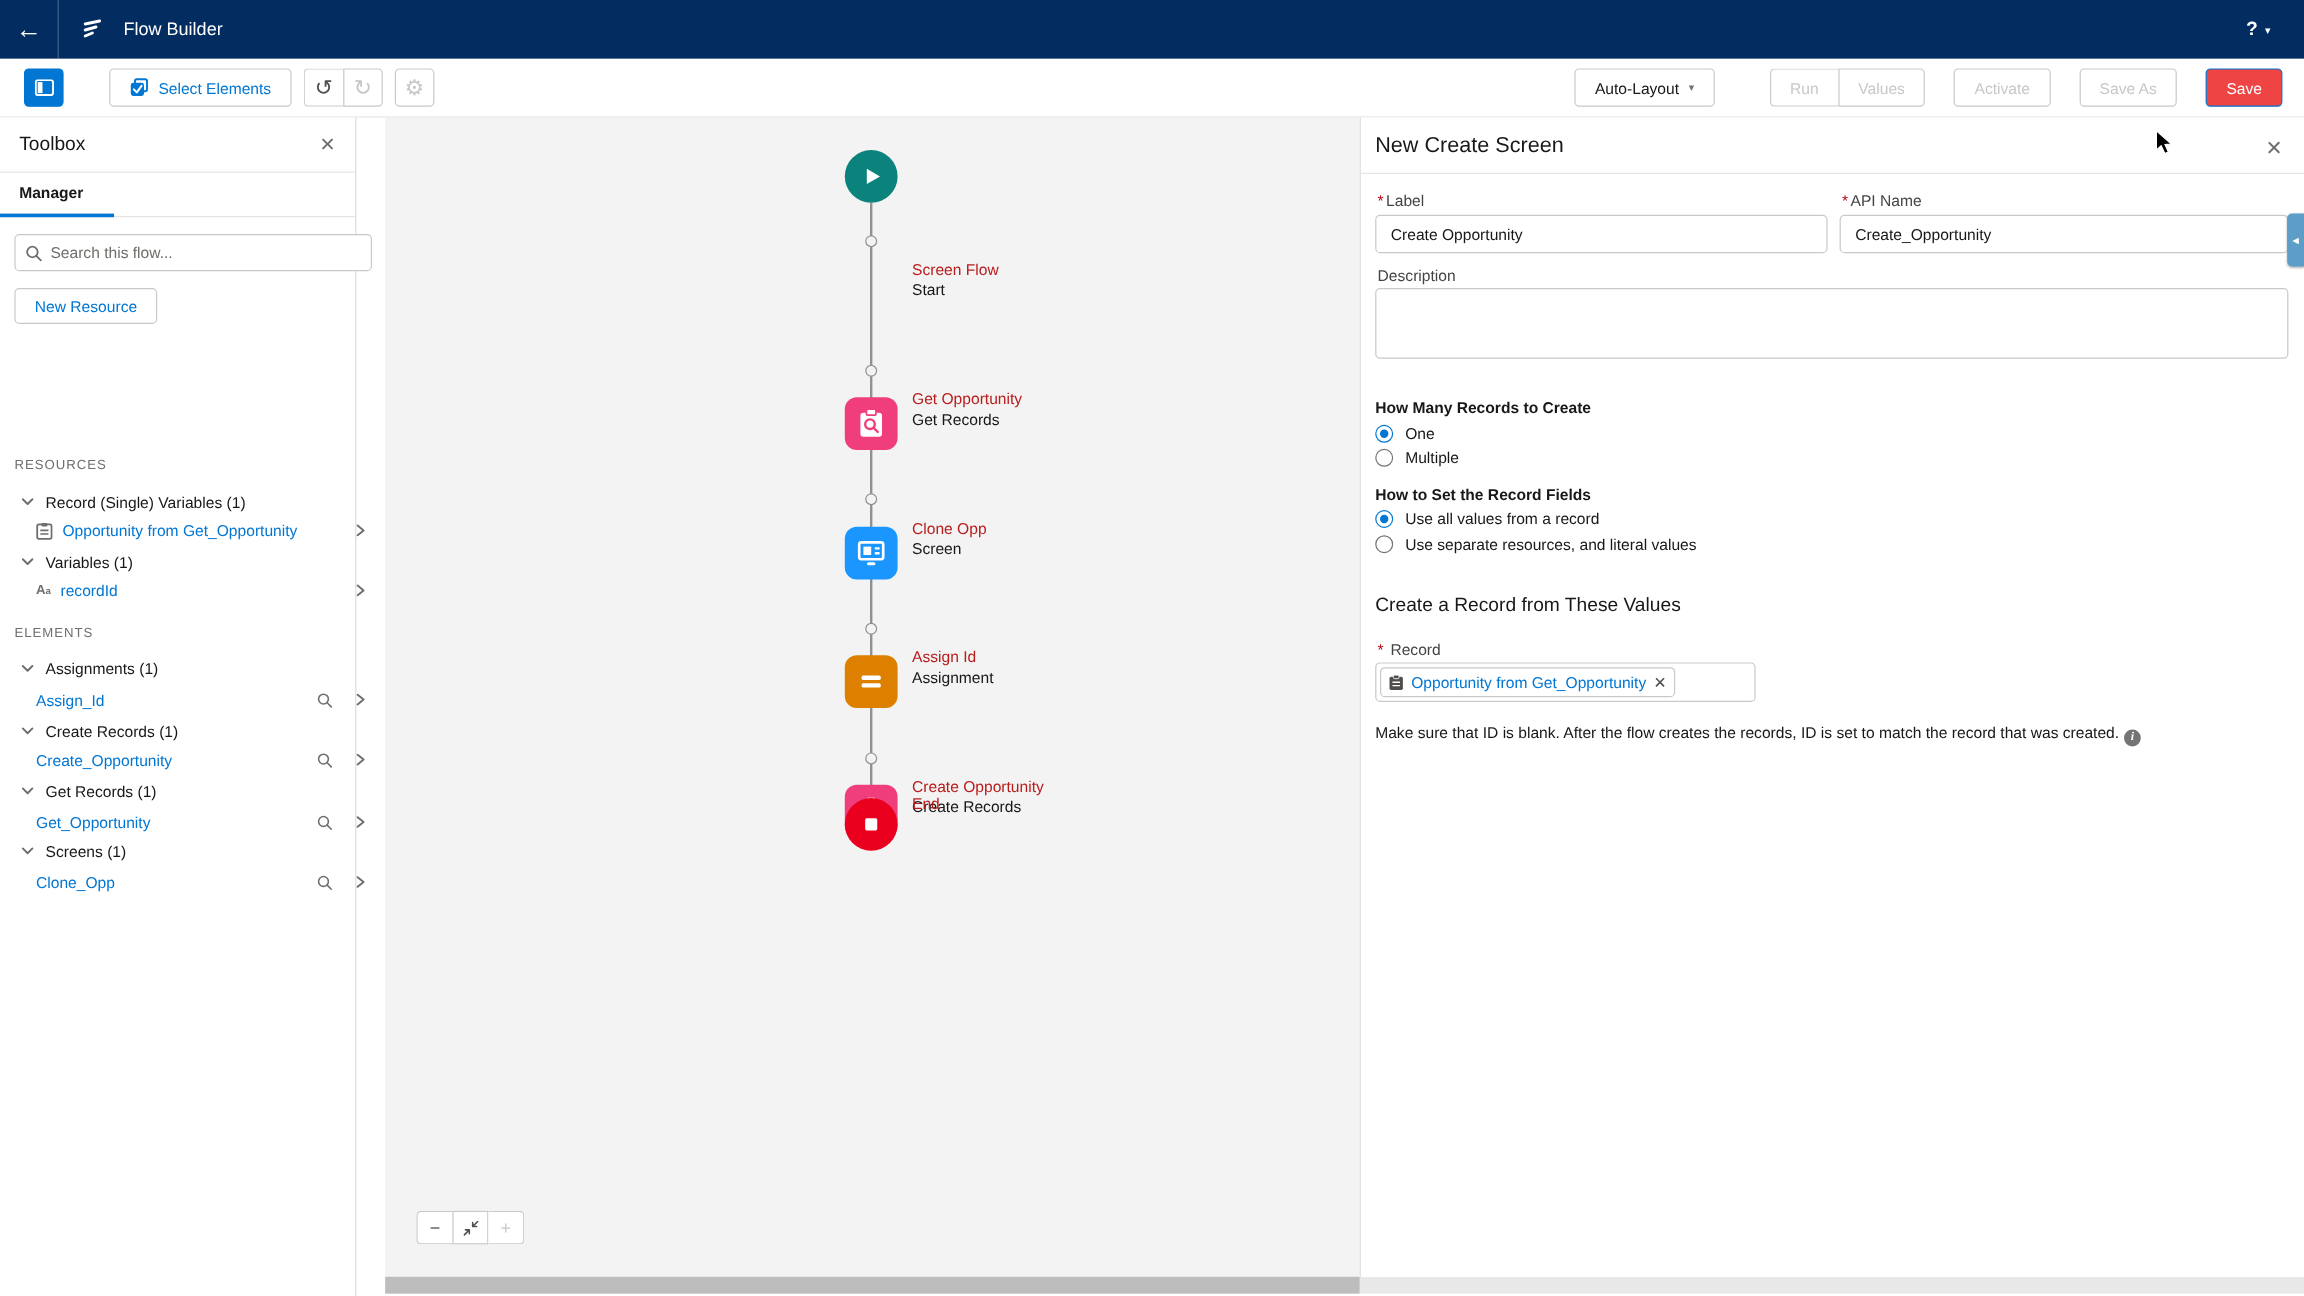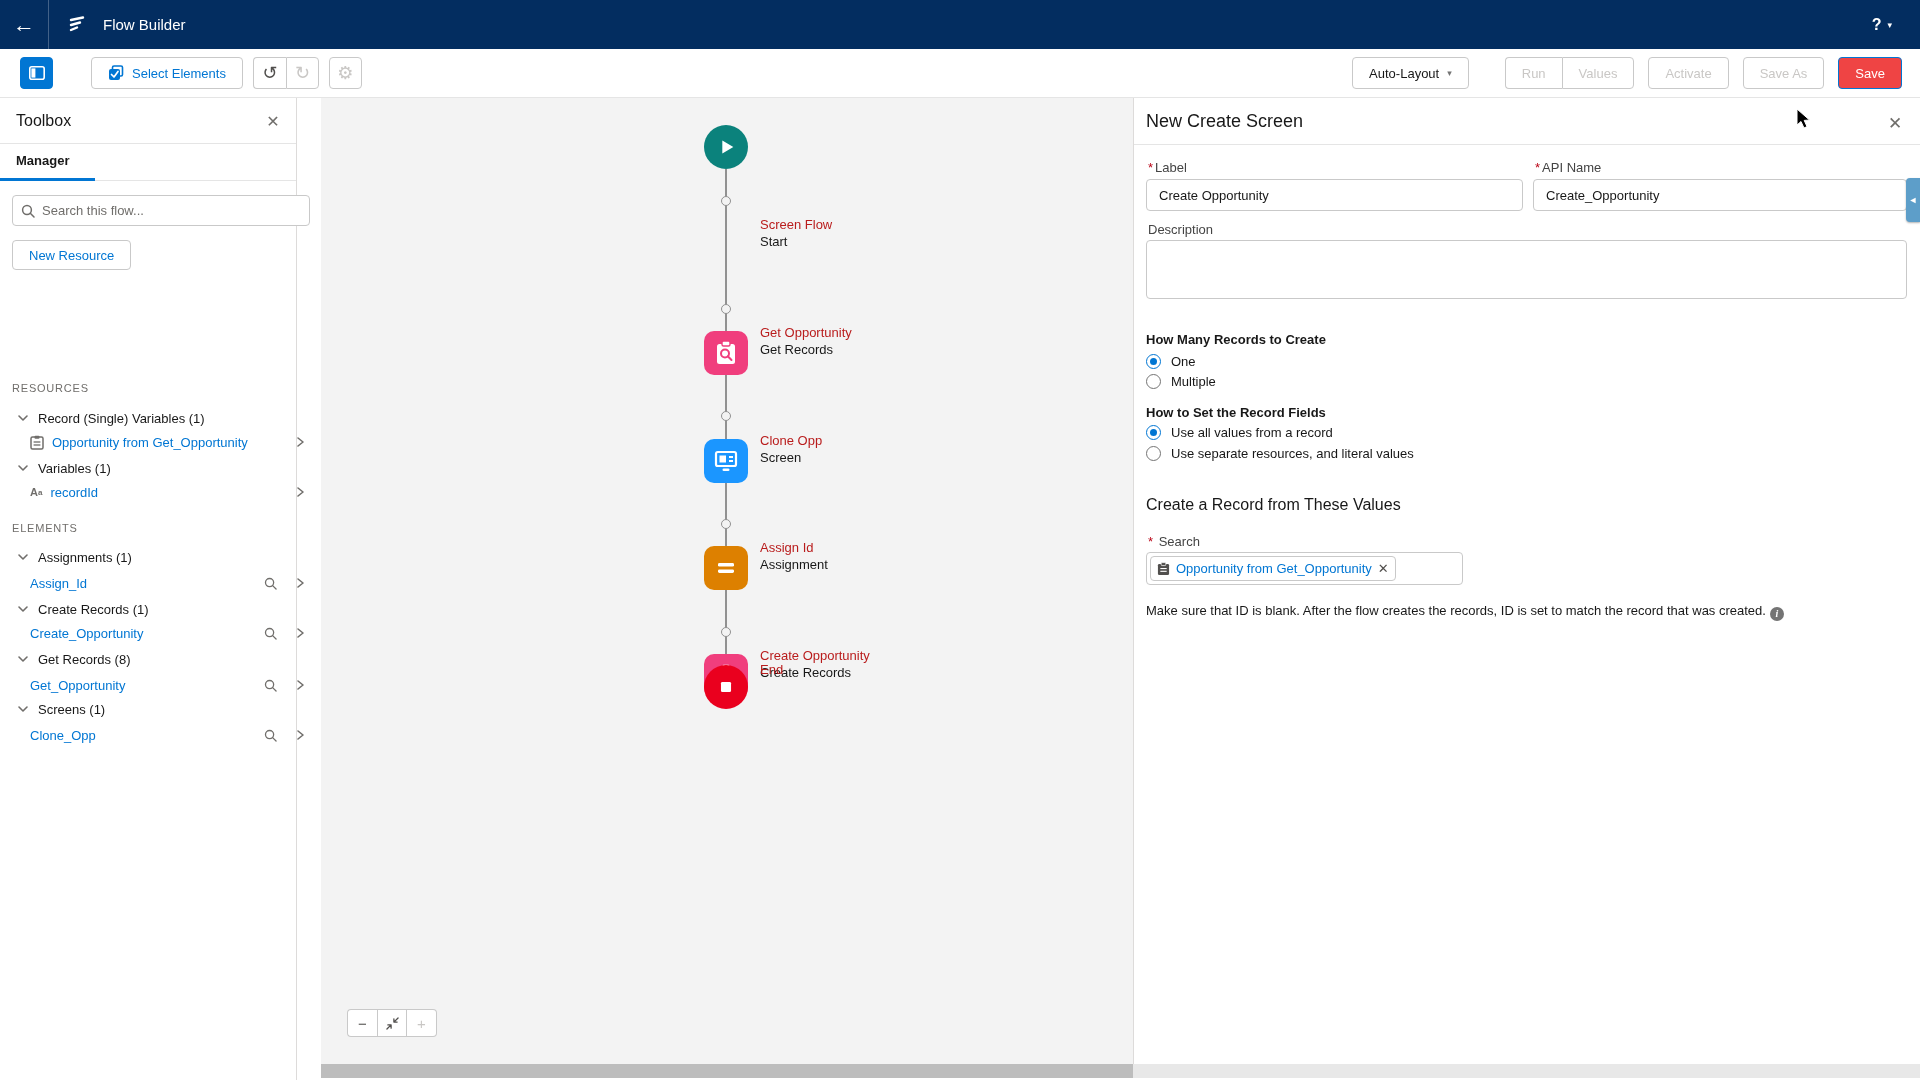--- a/index.html
+++ b/index.html
@@ -28,21 +28,21 @@
   .btn-group { display:inline-flex; }
   .btn-group .btn { border-radius:0; border-right-width:0; }
   .btn-group .btn:first-child { border-radius:4px 0 0 4px; }
   .btn-group .btn:last-child { border-radius:0 4px 4px 0; border-right-width:1px; }
   .btn.disabled { color:#c9c7c5; cursor:default; }
   .btn.dark-glyph { color:#514f4d; font-size:18px; }
   .btn.light-glyph { color:#c9c7c5; font-size:18px; }
   .btn.brand { background:#ef4444; border-color:#0176d3; color:#fff; }
   .btn.neutral-dark { color:#181818; gap:8px; }
   .tb-left { display:flex; align-items:center; gap:10px; margin-left:20px; }
-  .tb-right { position:absolute; right:18px; display:flex; align-items:center; gap:14px;justify-content:space-between; }
+  .tb-right { position:absolute; right:18px; display:flex; align-items:center; gap:24px;justify-content:space-between; }
   .caret-down { font-size:9px; color:#747474; }
 
   
   .toolbox { position:absolute; left:0; top:98px; width:297px; height:982px; background:#fff;
     border-right:1px solid #dddbda; }
   .tbx-head { position:relative; height:46px; border-bottom:1px solid #e5e5e5;
     display:flex; align-items:center; padding:0 16px; font-size:16px; }
   .tbx-close { position:absolute; right:12px; top:12px; width:22px; height:22px;
     display:flex; align-items:center; justify-content:center; color:#706e6b; font-size:16px; cursor:pointer; }
   .tbx-tabs { position:relative; height:37px; border-bottom:1px solid #e5e5e5; }
@@ -299,21 +299,21 @@
       </span>
     </span>
   </div>
 
   <div class="tree-row" style="top:548px;">
     <span class="tree-chev">
       <svg width="12" height="12" viewBox="0 0 12 12">
           <path d="M2 4 L6 8 L10 4" fill="none" stroke="#706e6b" stroke-width="1.6" stroke-linecap="round" stroke-linejoin="round"></path>
         </svg>
     </span>
-    <span class="tree-label">Get Records (8)</span>
+    <span class="tree-label">Get Records (1)</span>
   </div>
   <div class="tree-row" style="top:574px;">
     <span class="leaf-link" style="margin-left:30px;">Get_Opportunity</span>
     <span class="row-actions">
       <span class="row-action">
         <svg width="13" height="13" viewBox="0 0 14 14">
             <circle cx="6" cy="6" r="4.4" fill="none" stroke="#706e6b" stroke-width="1.4"></circle>
             <line x1="9.3" y1="9.3" x2="13" y2="13" stroke="#706e6b" stroke-width="1.4" stroke-linecap="round"></line>
           </svg>
       </span>
@@ -469,21 +469,21 @@
     <span class="radio-label">Use all values from a record</span>
   </div>
   <div class="radio-row" style="top:348px;">
     <span class="radio"></span>
     <span class="radio-label">Use separate resources, and literal values</span>
   </div>
 
   <div class="section-title" style="top:398px;">Create a Record from These Values</div>
 
   <div class="fld-label" style="left:14px; top:436px;">
-    <span class="req">*</span>&nbsp;<span>Search</span>
+    <span class="req">*</span>&nbsp;<span>Record</span>
   </div>
   <div class="combobox">
     <span class="pill">
       <svg width="13" height="14" viewBox="0 0 14 15">
         <rect x="1" y="2" width="12" height="12" rx="1.5" fill="#514f4d"></rect>
         <rect x="4.5" y="0.6" width="5" height="3.2" rx="1" fill="#514f4d" stroke="#fff" stroke-width="0.8"></rect>
         <line x1="3.6" y1="7" x2="10.4" y2="7" stroke="#fff" stroke-width="1.2"></line>
         <line x1="3.6" y1="10" x2="10.4" y2="10" stroke="#fff" stroke-width="1.2"></line>
       </svg>
       <span class="pill-text">Opportunity from Get_Opportunity</span>

